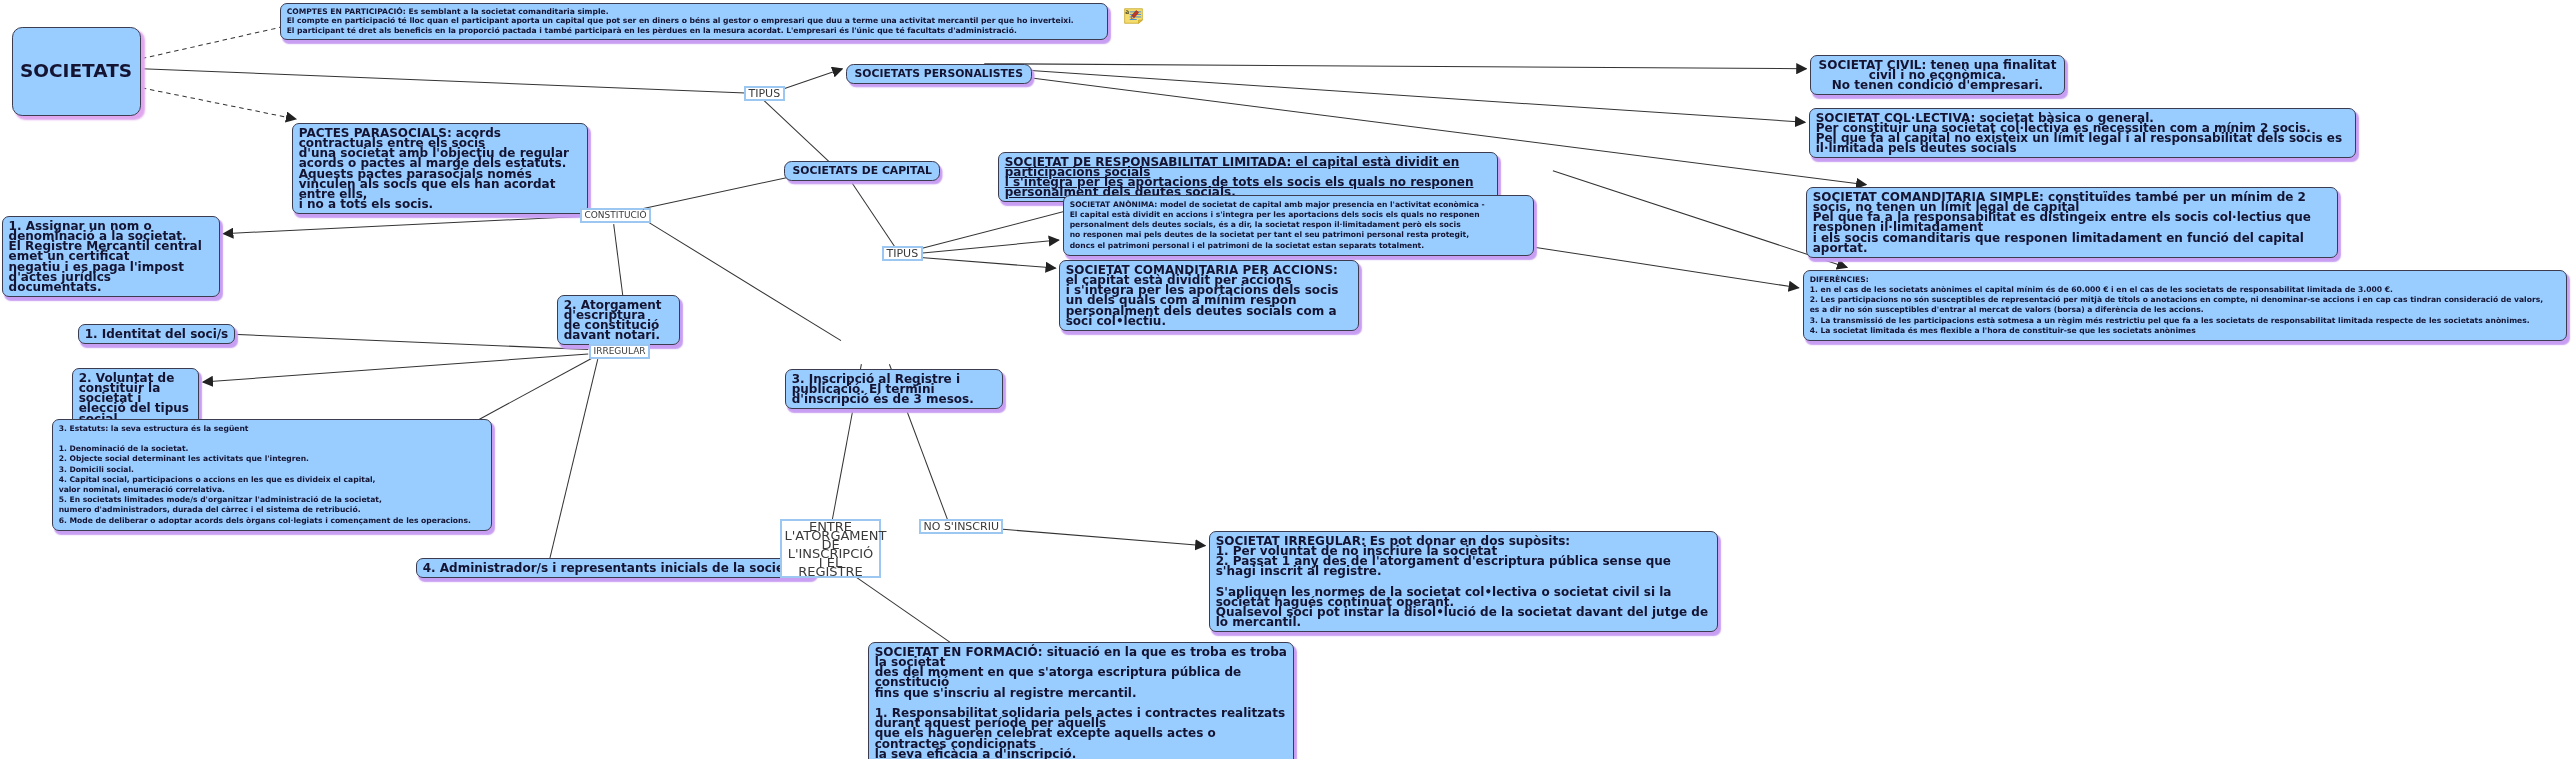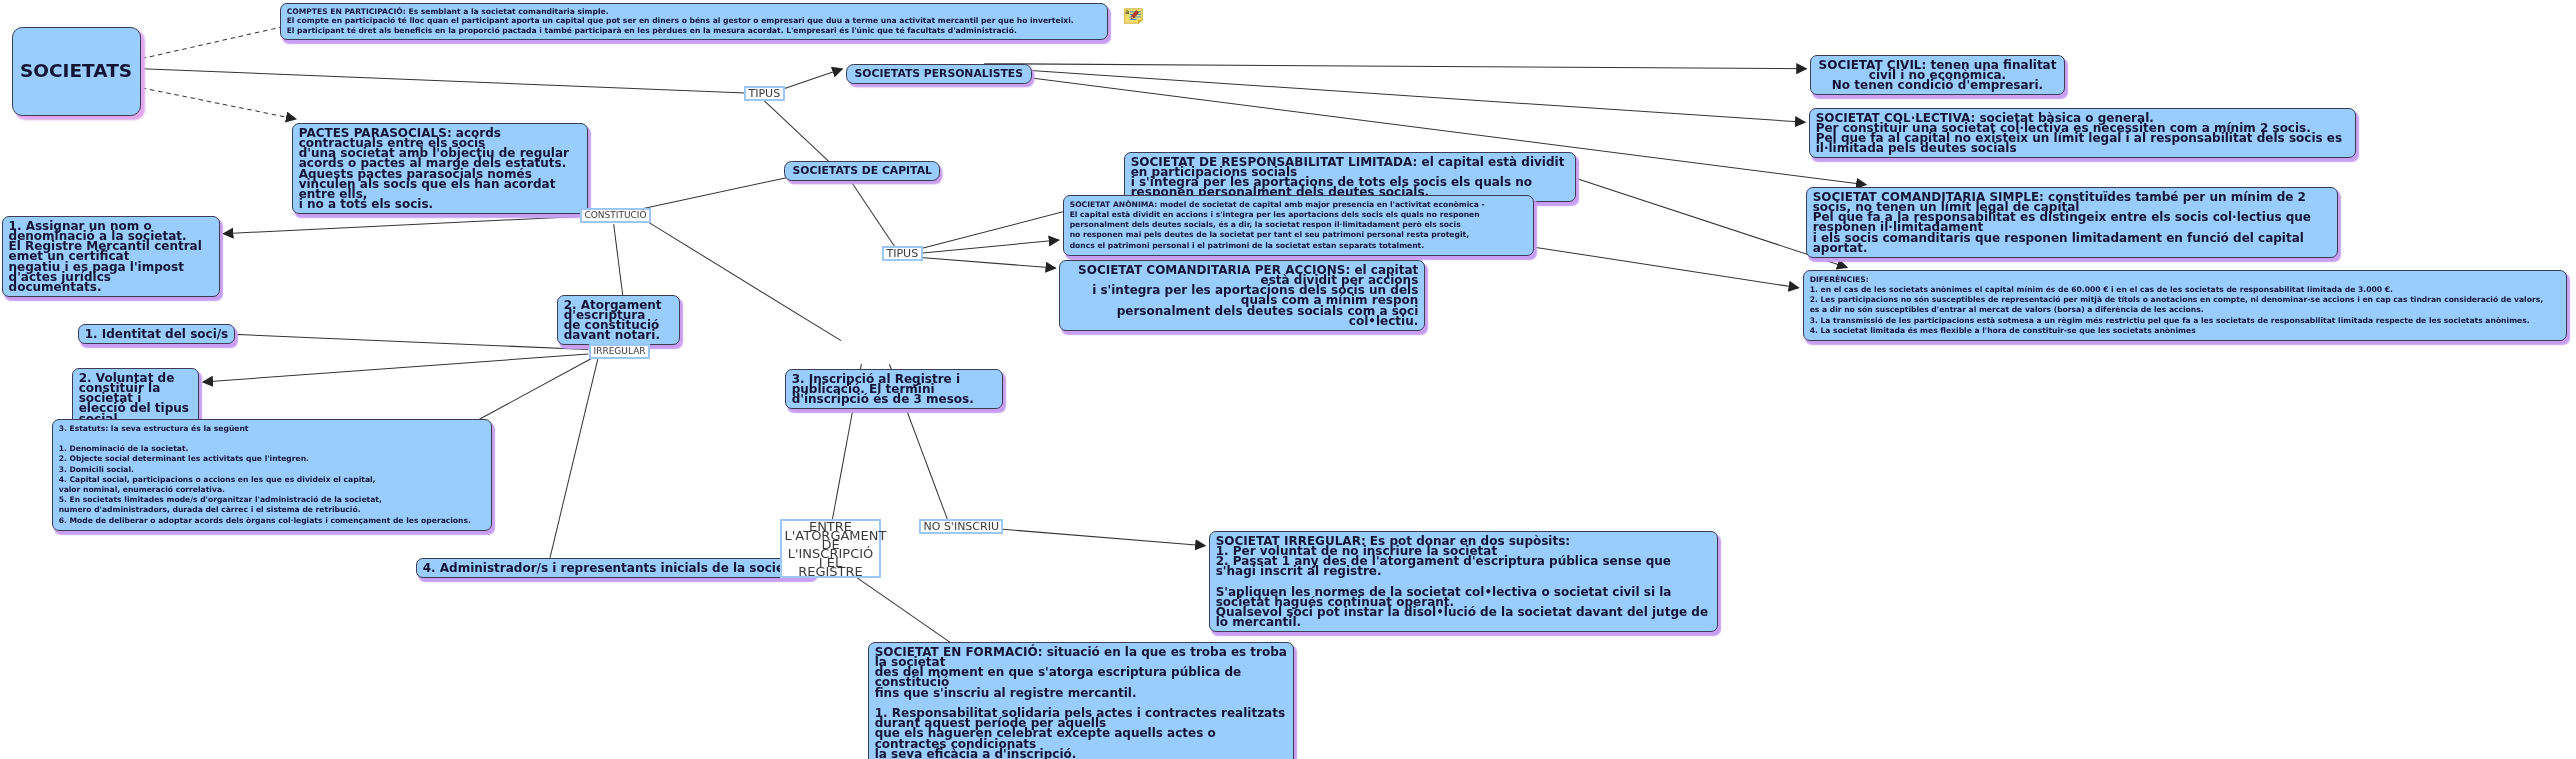--- a/index.html
+++ b/index.html
@@ -102,30 +102,30 @@
 No tenen condició d'empresari.</div>
 
 <div class="node" style="left:1809px;top:108px;width:547px;">SOCIETAT COL·LECTIVA: societat bàsica o general.
 Per constituir una societat col·lectiva es necessiten com a mínim 2 socis.
 Pel que fa al capital no existeix un límit legal i al responsabilitat dels socis es il·limitada pels deutes socials</div>
 
 <div class="node" style="left:1806px;top:187px;width:532px;">SOCIETAT COMANDITARIA SIMPLE: constituïdes també per un mínim de 2 socis, no tenen un límit legal de capital
 Pel que fa a la responsabilitat es distingeix entre els socis col·lectius que responen il·limitadament
  i els socis comanditaris que responen limitadament en funció del capital aportat.</div>
 
-<div class="node" style="left:1124px;top:152px;width:452px;">SOCIETAT DE RESPONSABILITAT LIMITADA: el capital està dividit en participacions socials
+<div class="node" style="left:998px;top:152px;width:500px;text-decoration:underline;">SOCIETAT DE RESPONSABILITAT LIMITADA: el capital està dividit en participacions socials
  i s'integra per les aportacions de tots els socis els quals no responen personalment dels deutes socials.</div>
 
 <div class="node" style="left:1063px;top:195px;width:471px;font-size:7.6px;">SOCIETAT ANÒNIMA: model de societat de capital amb major presencia en l'activitat econòmica -
 El capital està dividit en accions i s'integra per les aportacions dels socis els quals no responen
 personalment dels deutes socials, és a dir, la societat respon il·limitadament però els socis
 no responen mai pels deutes de la societat per tant el seu patrimoni personal resta protegit,
 doncs el patrimoni personal i el patrimoni de la societat estan separats totalment.</div>
 
-<div class="node" style="left:1059px;top:260px;width:366px;text-align:right;">SOCIETAT COMANDITARIA PER ACCIONS: el capitat està dividit per accions
+<div class="node" style="left:1059px;top:260px;width:300px;">SOCIETAT COMANDITARIA PER ACCIONS: el capitat està dividit per accions
  i s'integra per les aportacions dels socis  un dels quals com a mínim respon
 personalment dels deutes socials com a soci col•lectiu.</div>
 
 <div class="node" style="left:1803px;top:270px;width:764px;font-size:7.6px;">DIFERÈNCIES:
 1. en el cas de les societats anònimes el capital mínim és de 60.000 € i en el cas de les societats de responsabilitat limitada de 3.000 €.
 2. Les participacions no són susceptibles de representació per mitjà de títols o anotacions en compte, ni denominar-se accions i en cap cas tindran consideració de valors,
 es a dir no són susceptibles d'entrar al mercat de valors (borsa) a diferència de les accions.
 3. La transmissió de les participacions està sotmesa a un règim més restrictiu pel que fa a les societats  de responsabilitat limitada respecte de les societats anònimes.
 4. La societat limitada és mes flexible a l'hora de constituir-se que les societats anònimes</div>
 

